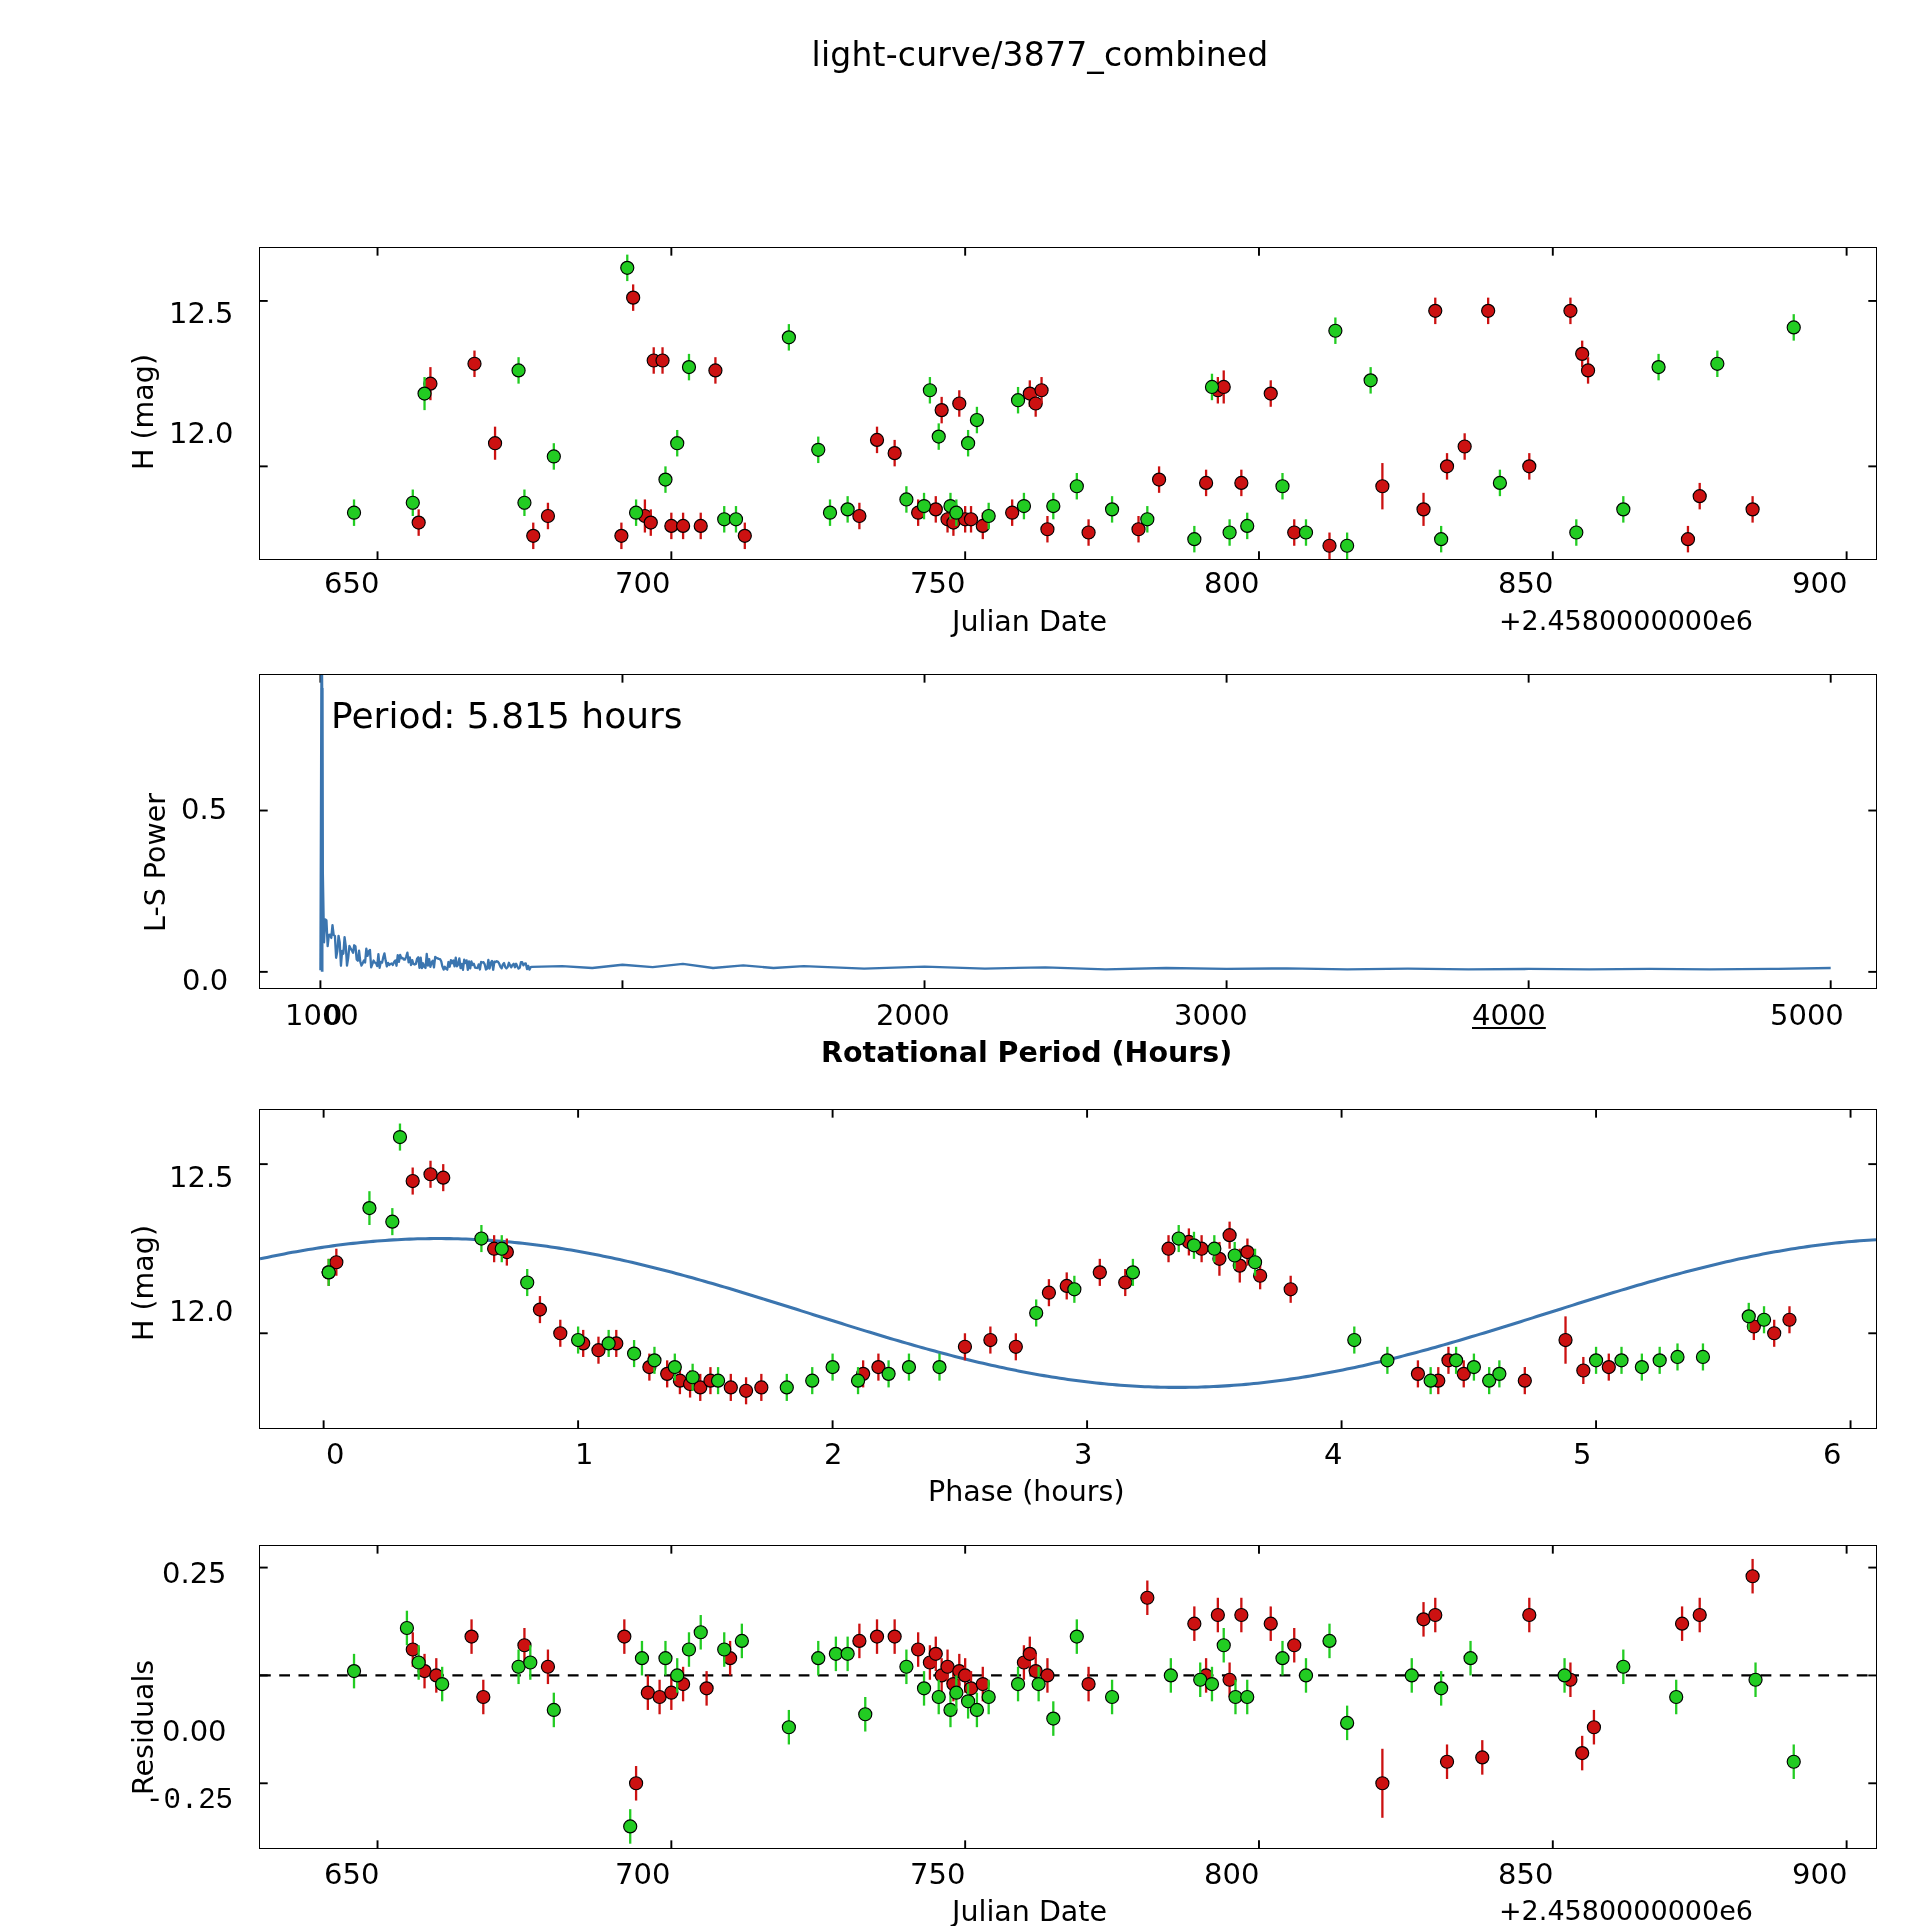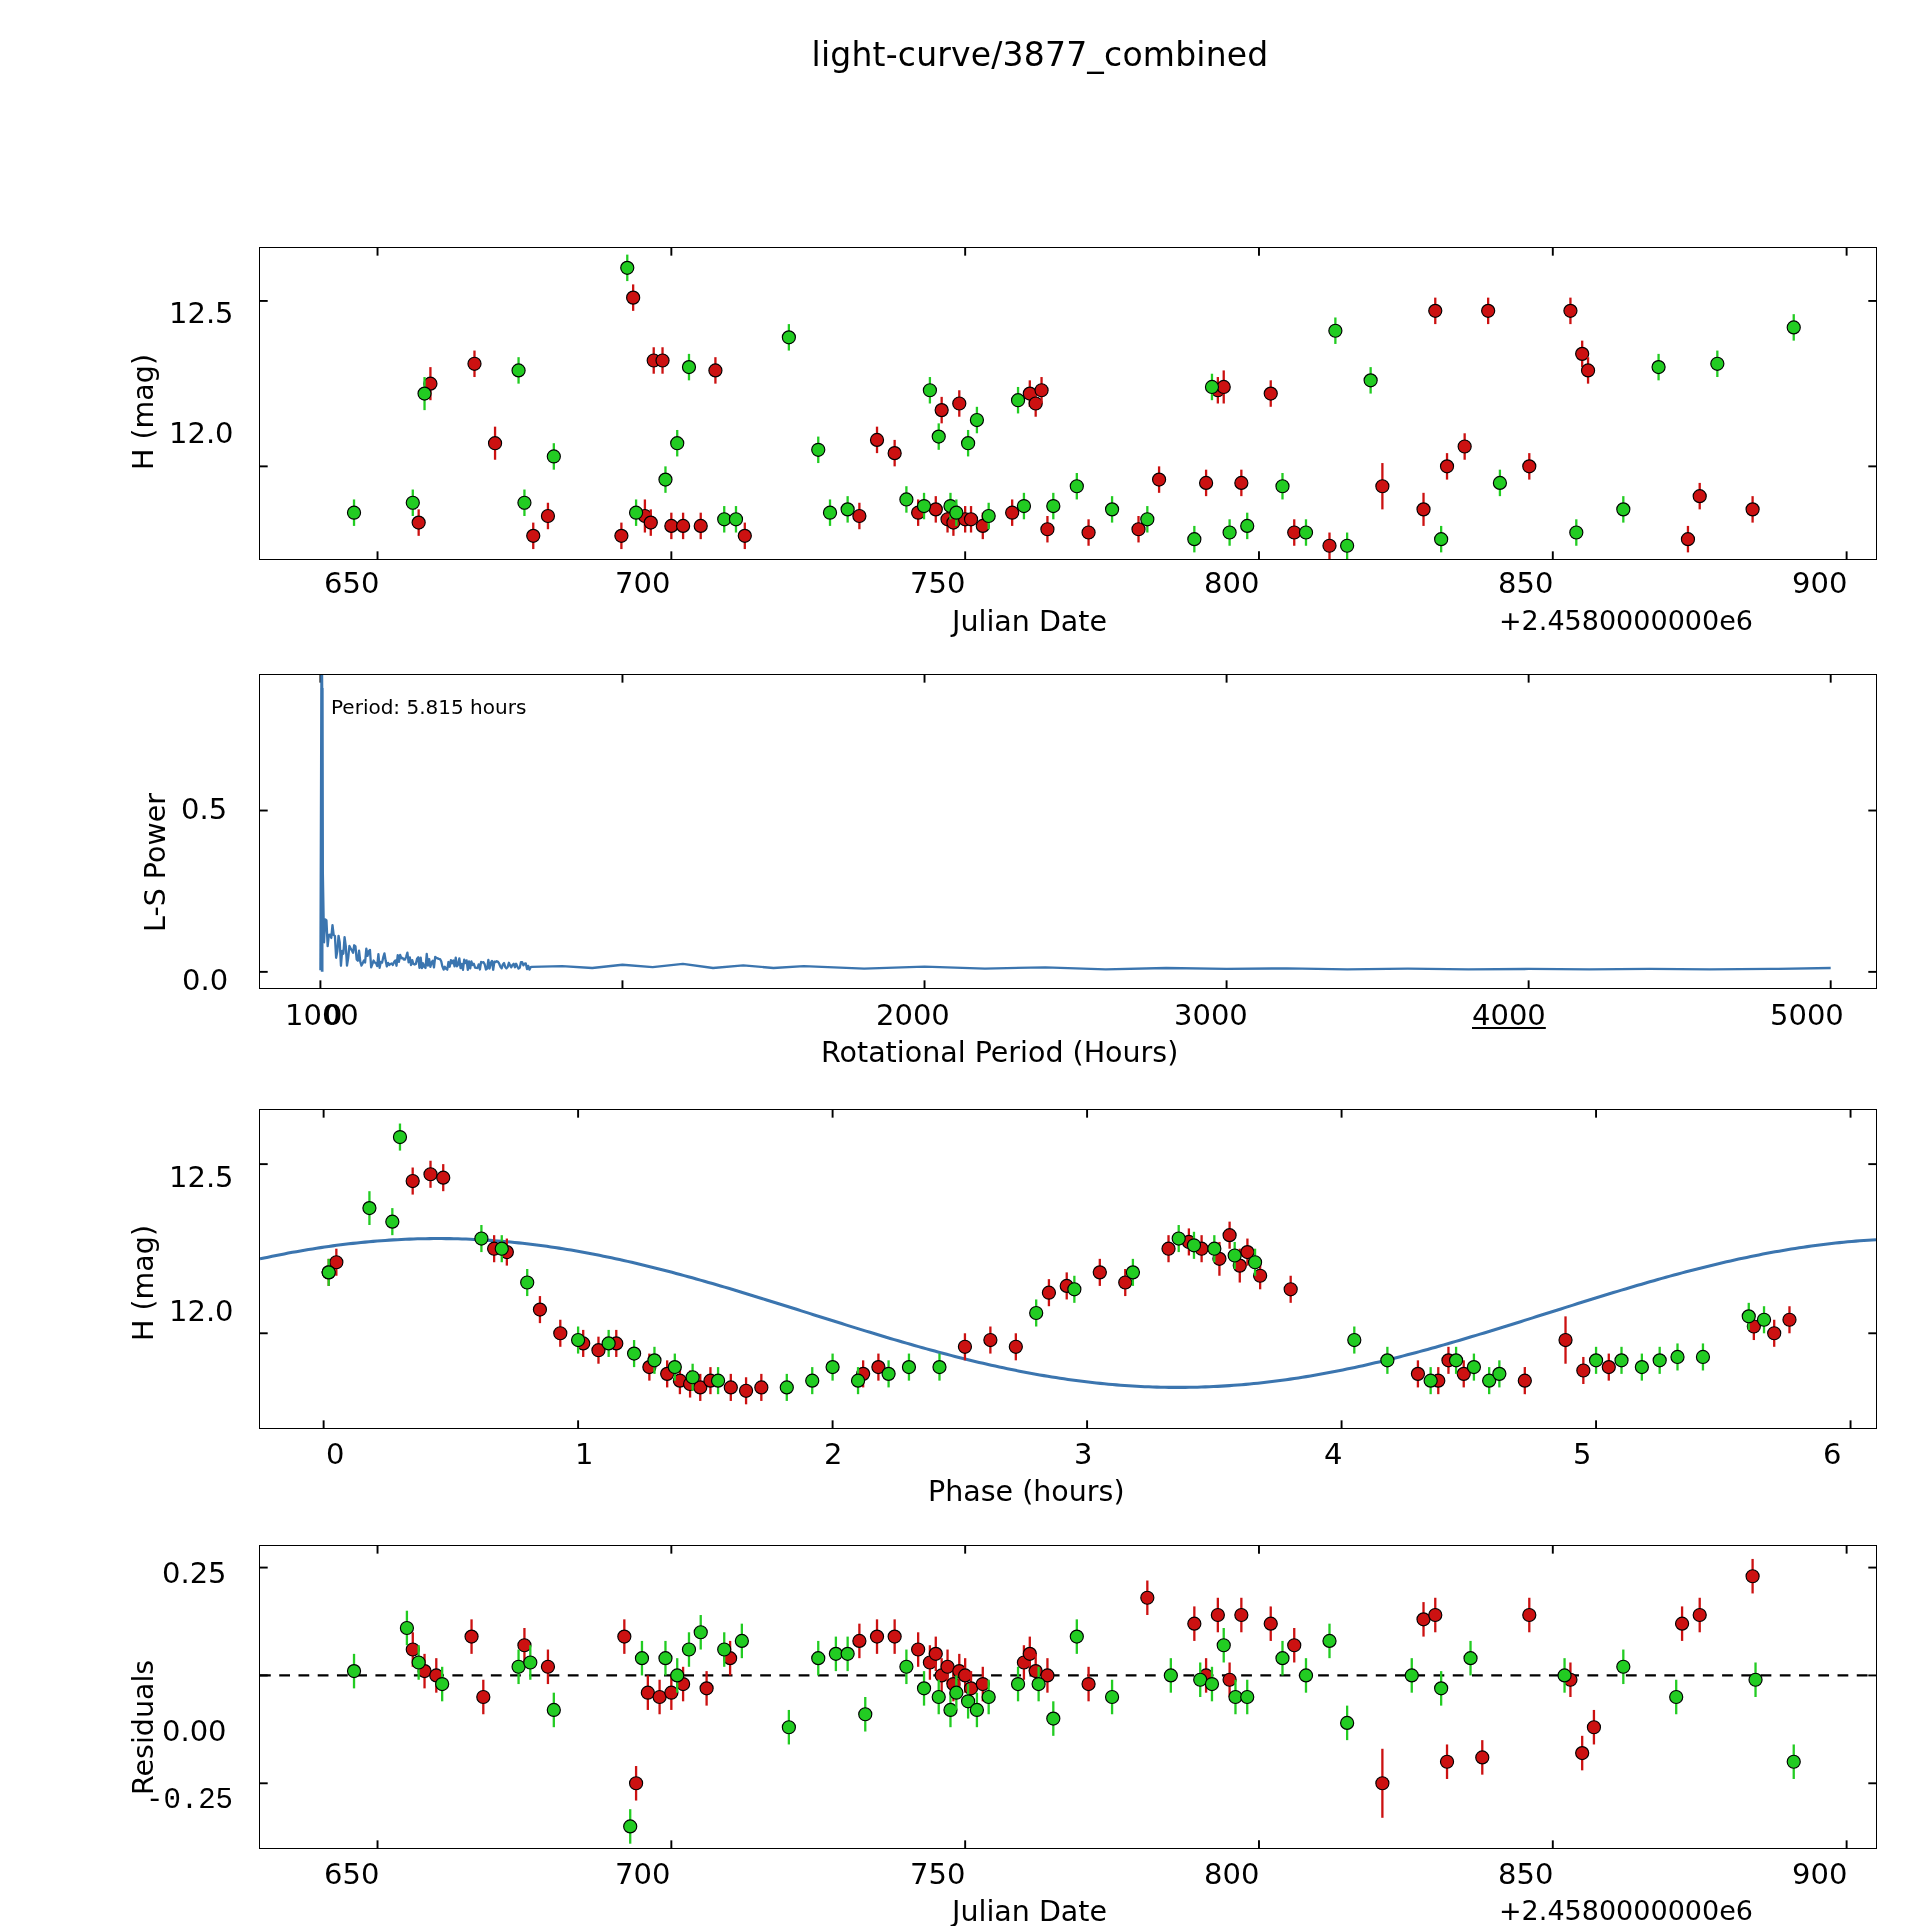--- a/index.html
+++ b/index.html
@@ -58,21 +58,21 @@
     transform-origin: 0 0;
     transform: rotate(-90deg);
   }
   .offset-label {
     position: absolute;
     font-size: 27px;
     white-space: nowrap;
   }
   .annot {
     position: absolute;
-    font-size: 20px;
+    font-size: 36px;
     white-space: nowrap;
   }
 </style>
 </head>
 <body>
 
 <div class="figure">
 
   <div class="fig-title">light-curve/3877_combined</div>
 
@@ -342,21 +342,21 @@
   </div>
   <div class="annot" style="left:331px; top:695px;">Period: 5.815 hours</div>
   <div class="tick-label" style="left:324px; top:998px;">0</div>
   <div class="tick-label" style="left:1242px;  top:998px; transform:translateX(-957px);text-align:center;">1000</div>
   <div class="tick-label" style="left:876px; top:998px;">2000</div>
   <div class="tick-label" style="left:1174px; top:998px;">3000</div>
   <div class="tick-label" style="left:1472px; top:998px;text-decoration:underline;">4000</div>
   <div class="tick-label" style="left:1770px; top:998px;">5000</div>
   <div class="tick-label" style="left:182px; top:963px;">0.0</div>
   <div class="tick-label" style="left:181px; top:792px;">0.5</div>
-  <div class="axis-label" style="left:821px; top:1036px;">Rotational Period (Hours)</div>
+  <div class="axis-label" style="left:821px; top:1036px;font-weight:bold;">Rotational Period (Hours)</div>
   <div class="ylabel-rot" style="left:139px; top:932px;">L-S Power</div>
 
   <div class="panel" id="panel-phased" style="left:259px; top:1109px; width:1618px; height:320px;">
     <svg id="svg-phased" viewBox="0 0 4200 830" preserveAspectRatio="none">
         <line x1="165.35433070866142" y1="830" x2="165.35433070866142" y2="810" stroke="#000" stroke-width="5"></line>
         <line x1="165.35433070866142" y1="0" x2="165.35433070866142" y2="20" stroke="#000" stroke-width="5"></line>
         <line x1="826.7716535433071" y1="830" x2="826.7716535433071" y2="810" stroke="#000" stroke-width="5"></line>
         <line x1="826.7716535433071" y1="0" x2="826.7716535433071" y2="20" stroke="#000" stroke-width="5"></line>
         <line x1="1488.188976377953" y1="830" x2="1488.188976377953" y2="810" stroke="#000" stroke-width="5"></line>
         <line x1="1488.188976377953" y1="0" x2="1488.188976377953" y2="20" stroke="#000" stroke-width="5"></line>

